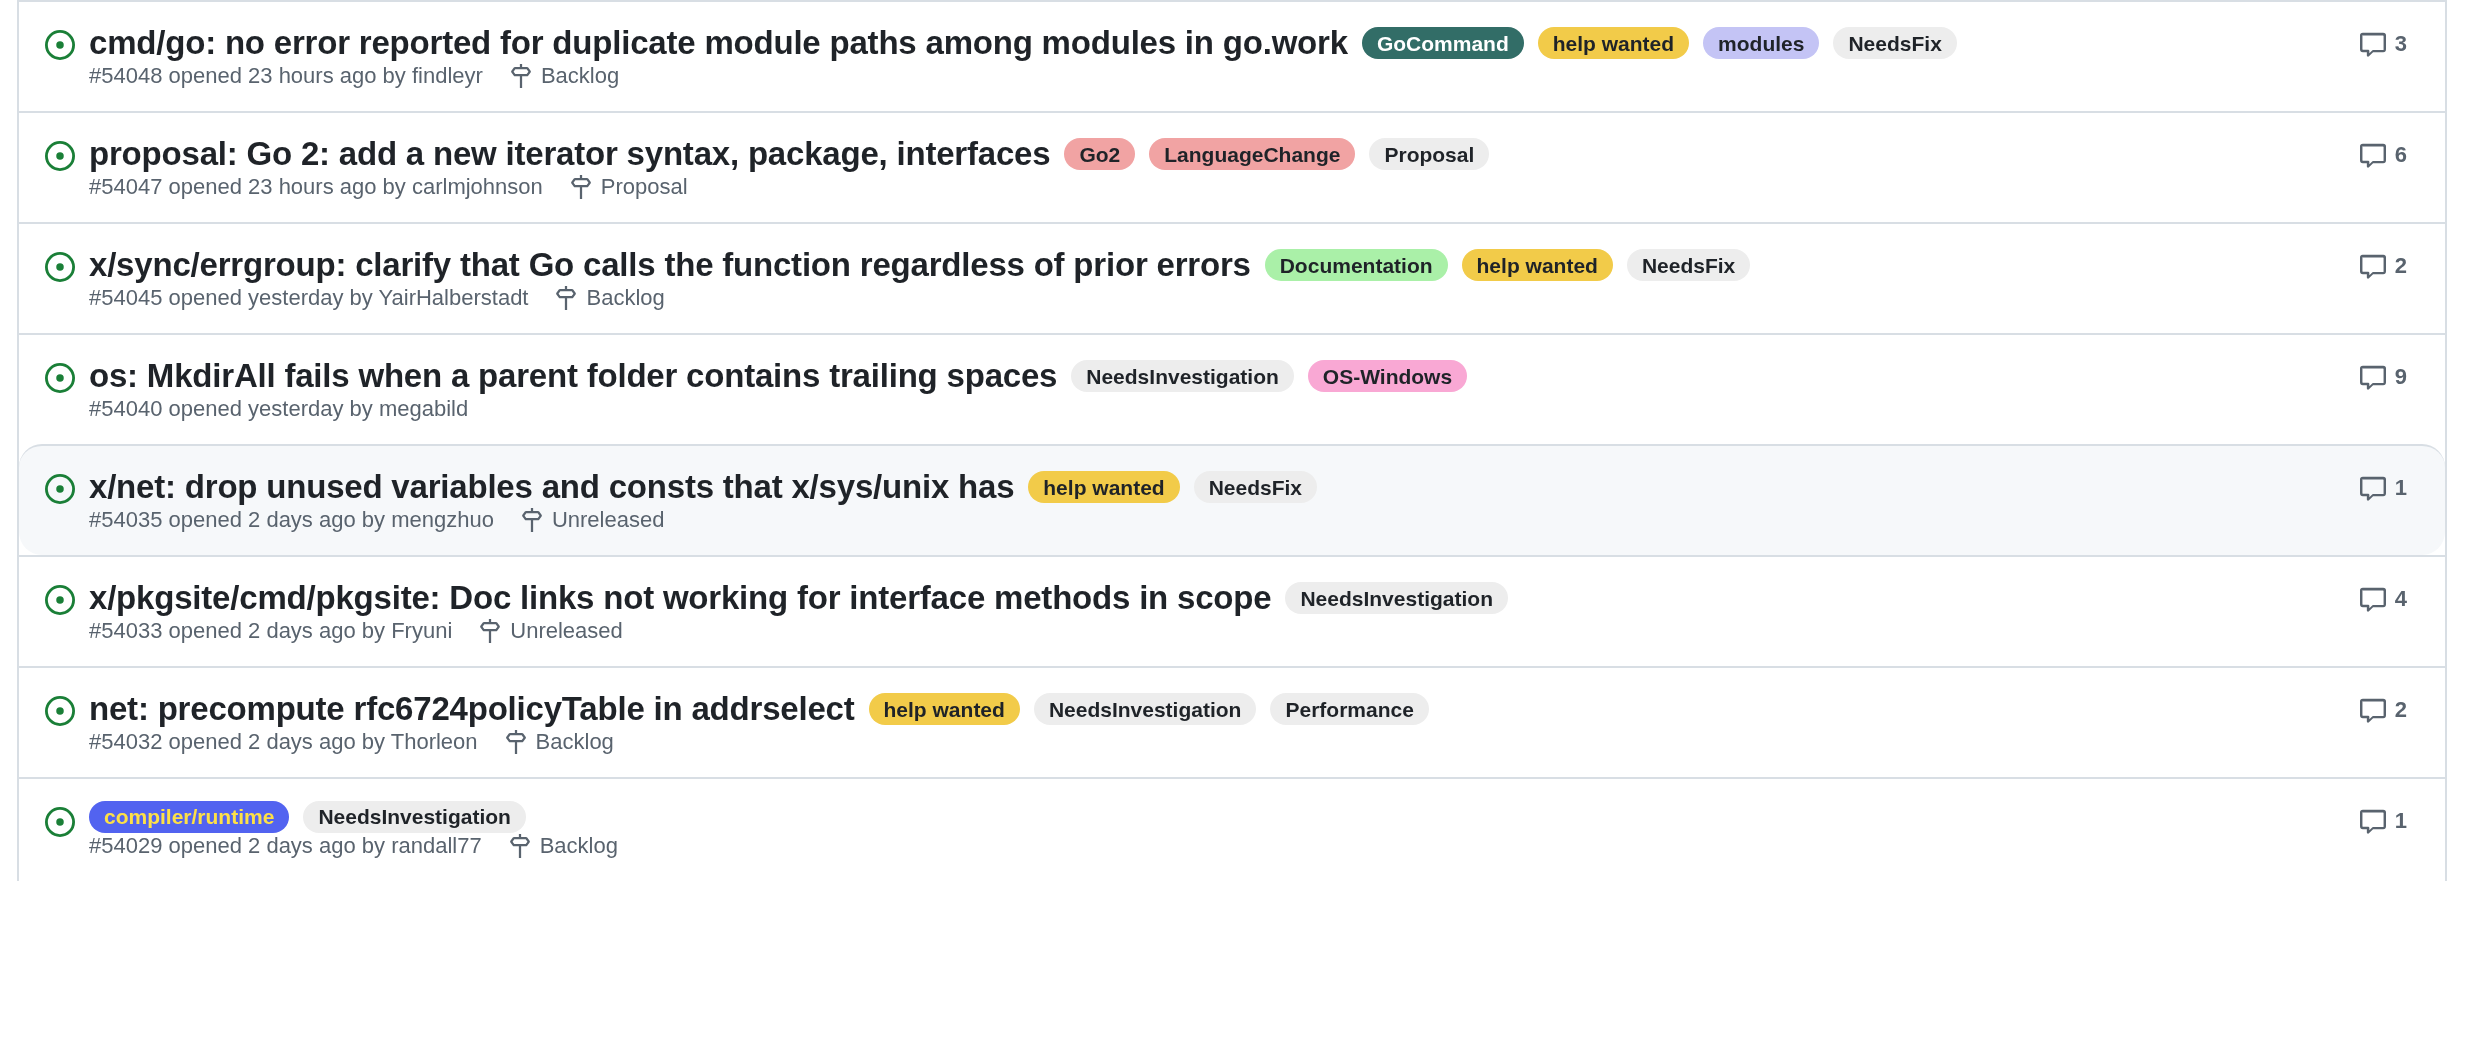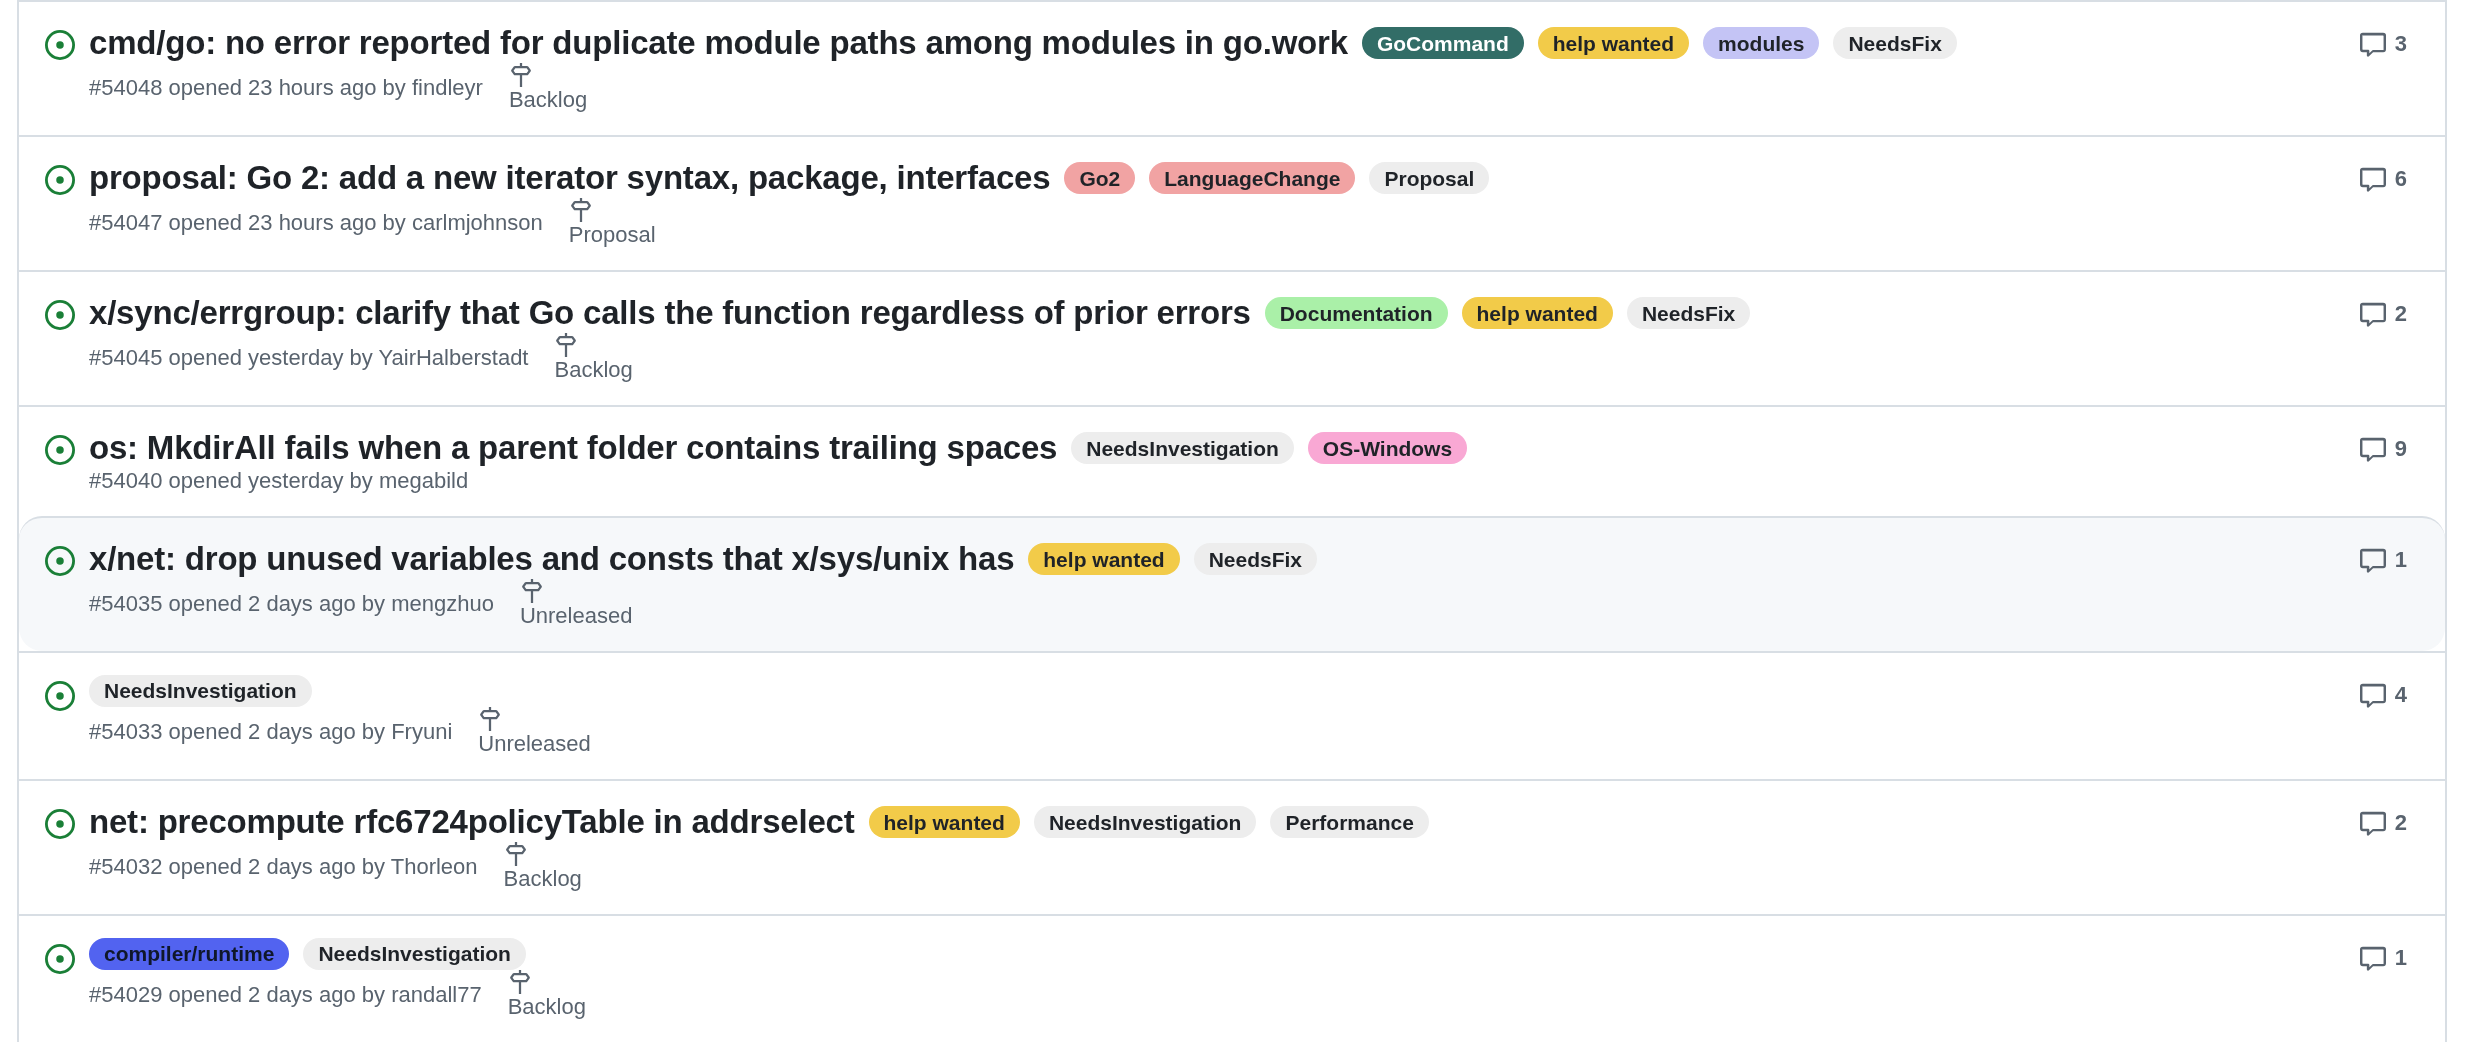--- a/index.html
+++ b/index.html
@@ -97,24 +97,24 @@
     display: flex;
     align-items: center;
     font-size: 22px;
     color: #59636e;
     white-space: nowrap;
   }
   .meta-text { color: #59636e; }
 
   .milestone {
     display: inline-flex;
+    align-items: center;
     margin-left: 26px;
     color: #59636e;
     font-size: 22px;
-    flex-direction: column;
   }
   .milestone-icon {
     display: inline-flex;
     align-items: center;
     justify-content: center;
     width: 24px;
     height: 24px;
     margin-right: 8px;
   }
   .milestone-icon svg { display: block; }
@@ -341,20 +341,21 @@
     <div class="issue-row">
       <div class="row-left">
         <span class="state-icon">
           <svg width="30" height="30" viewBox="0 0 16 16" aria-hidden="true">
             <circle cx="8" cy="8" r="2" fill="#1a7f37"></circle>
             <path fill="#1a7f37" d="M8 0a8 8 0 110 16A8 8 0 018 0zm0 1.5a6.5 6.5 0 100 13 6.5 6.5 0 000-13z"></path>
           </svg>
         </span>
         <div class="row-body">
           <div class="title-line">
+            <a class="issue-title">x/pkgsite/cmd/pkgsite: Doc links not working for interface methods in scope</a>
             <span class="label" style="background: rgb(237, 237, 237); color: rgb(31, 35, 40);">NeedsInvestigation</span>
           </div>
           <div class="meta-line">
             <span class="meta-text">#54033 opened 2 days ago by Fryuni</span>
             <span class="milestone">
               <span class="milestone-icon">
                 <svg width="24" height="24" viewBox="0 0 16 16" aria-hidden="true">
                   <path fill="#59636e" d="M7.25 0h1.5v2H12a1 1 0 01.8.4l1.6 2.1a1 1 0 010 1.2L12.8 7.8a1 1 0 01-.8.4H8.75V16h-1.5V8.2H4a1 1 0 01-.8-.4L1.6 5.7a1 1 0 010-1.2L3.2 2.4A1 1 0 014 2h3.25V0zM4.2 3.5L3.05 5.1 4.2 6.7h7.6l1.15-1.6L11.8 3.5H4.2z"></path>
                 </svg>
               </span>
@@ -416,21 +417,21 @@
     <div class="issue-row">
       <div class="row-left">
         <span class="state-icon">
           <svg width="30" height="30" viewBox="0 0 16 16" aria-hidden="true">
             <circle cx="8" cy="8" r="2" fill="#1a7f37"></circle>
             <path fill="#1a7f37" d="M8 0a8 8 0 110 16A8 8 0 018 0zm0 1.5a6.5 6.5 0 100 13 6.5 6.5 0 000-13z"></path>
           </svg>
         </span>
         <div class="row-body">
           <div class="title-line">
-            <span class="label" style="background: rgb(82, 99, 240); color: #0f172a;">compiler/runtime</span>
+            <span class="label" style="background: rgb(82, 99, 240); color: #fde047;">compiler/runtime</span>
             <span class="label" style="background: rgb(237, 237, 237); color: rgb(31, 35, 40);">NeedsInvestigation</span>
           </div>
           <div class="meta-line">
             <span class="meta-text">#54029 opened 2 days ago by randall77</span>
             <span class="milestone">
               <span class="milestone-icon">
                 <svg width="24" height="24" viewBox="0 0 16 16" aria-hidden="true">
                   <path fill="#59636e" d="M7.25 0h1.5v2H12a1 1 0 01.8.4l1.6 2.1a1 1 0 010 1.2L12.8 7.8a1 1 0 01-.8.4H8.75V16h-1.5V8.2H4a1 1 0 01-.8-.4L1.6 5.7a1 1 0 010-1.2L3.2 2.4A1 1 0 014 2h3.25V0zM4.2 3.5L3.05 5.1 4.2 6.7h7.6l1.15-1.6L11.8 3.5H4.2z"></path>
                 </svg>
               </span>

